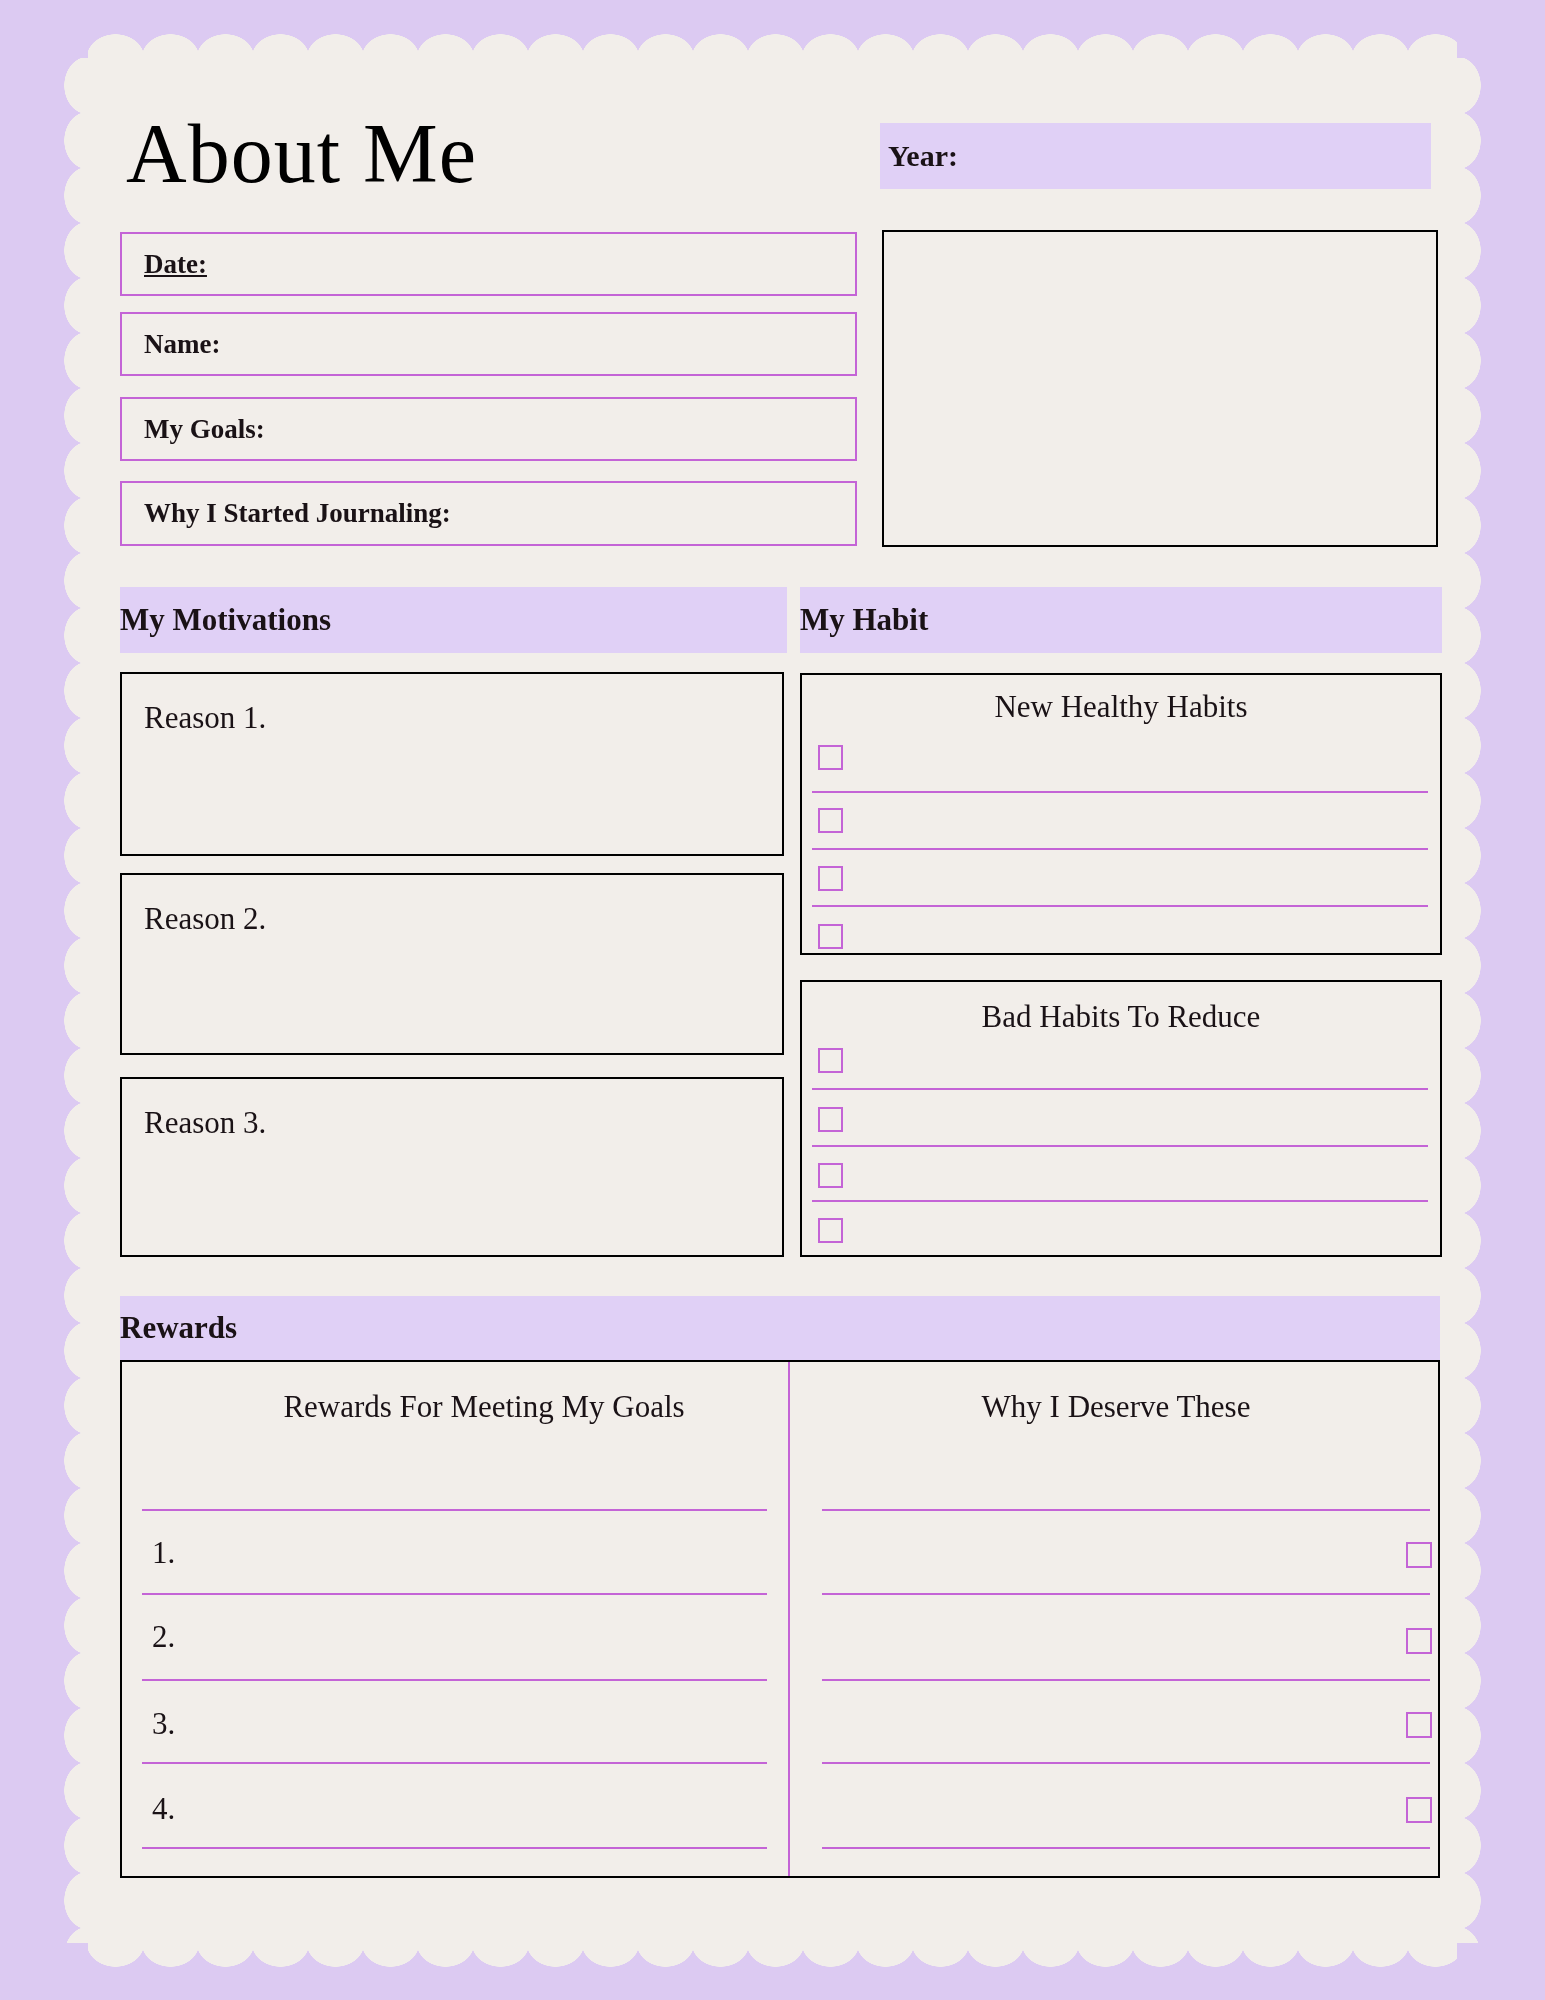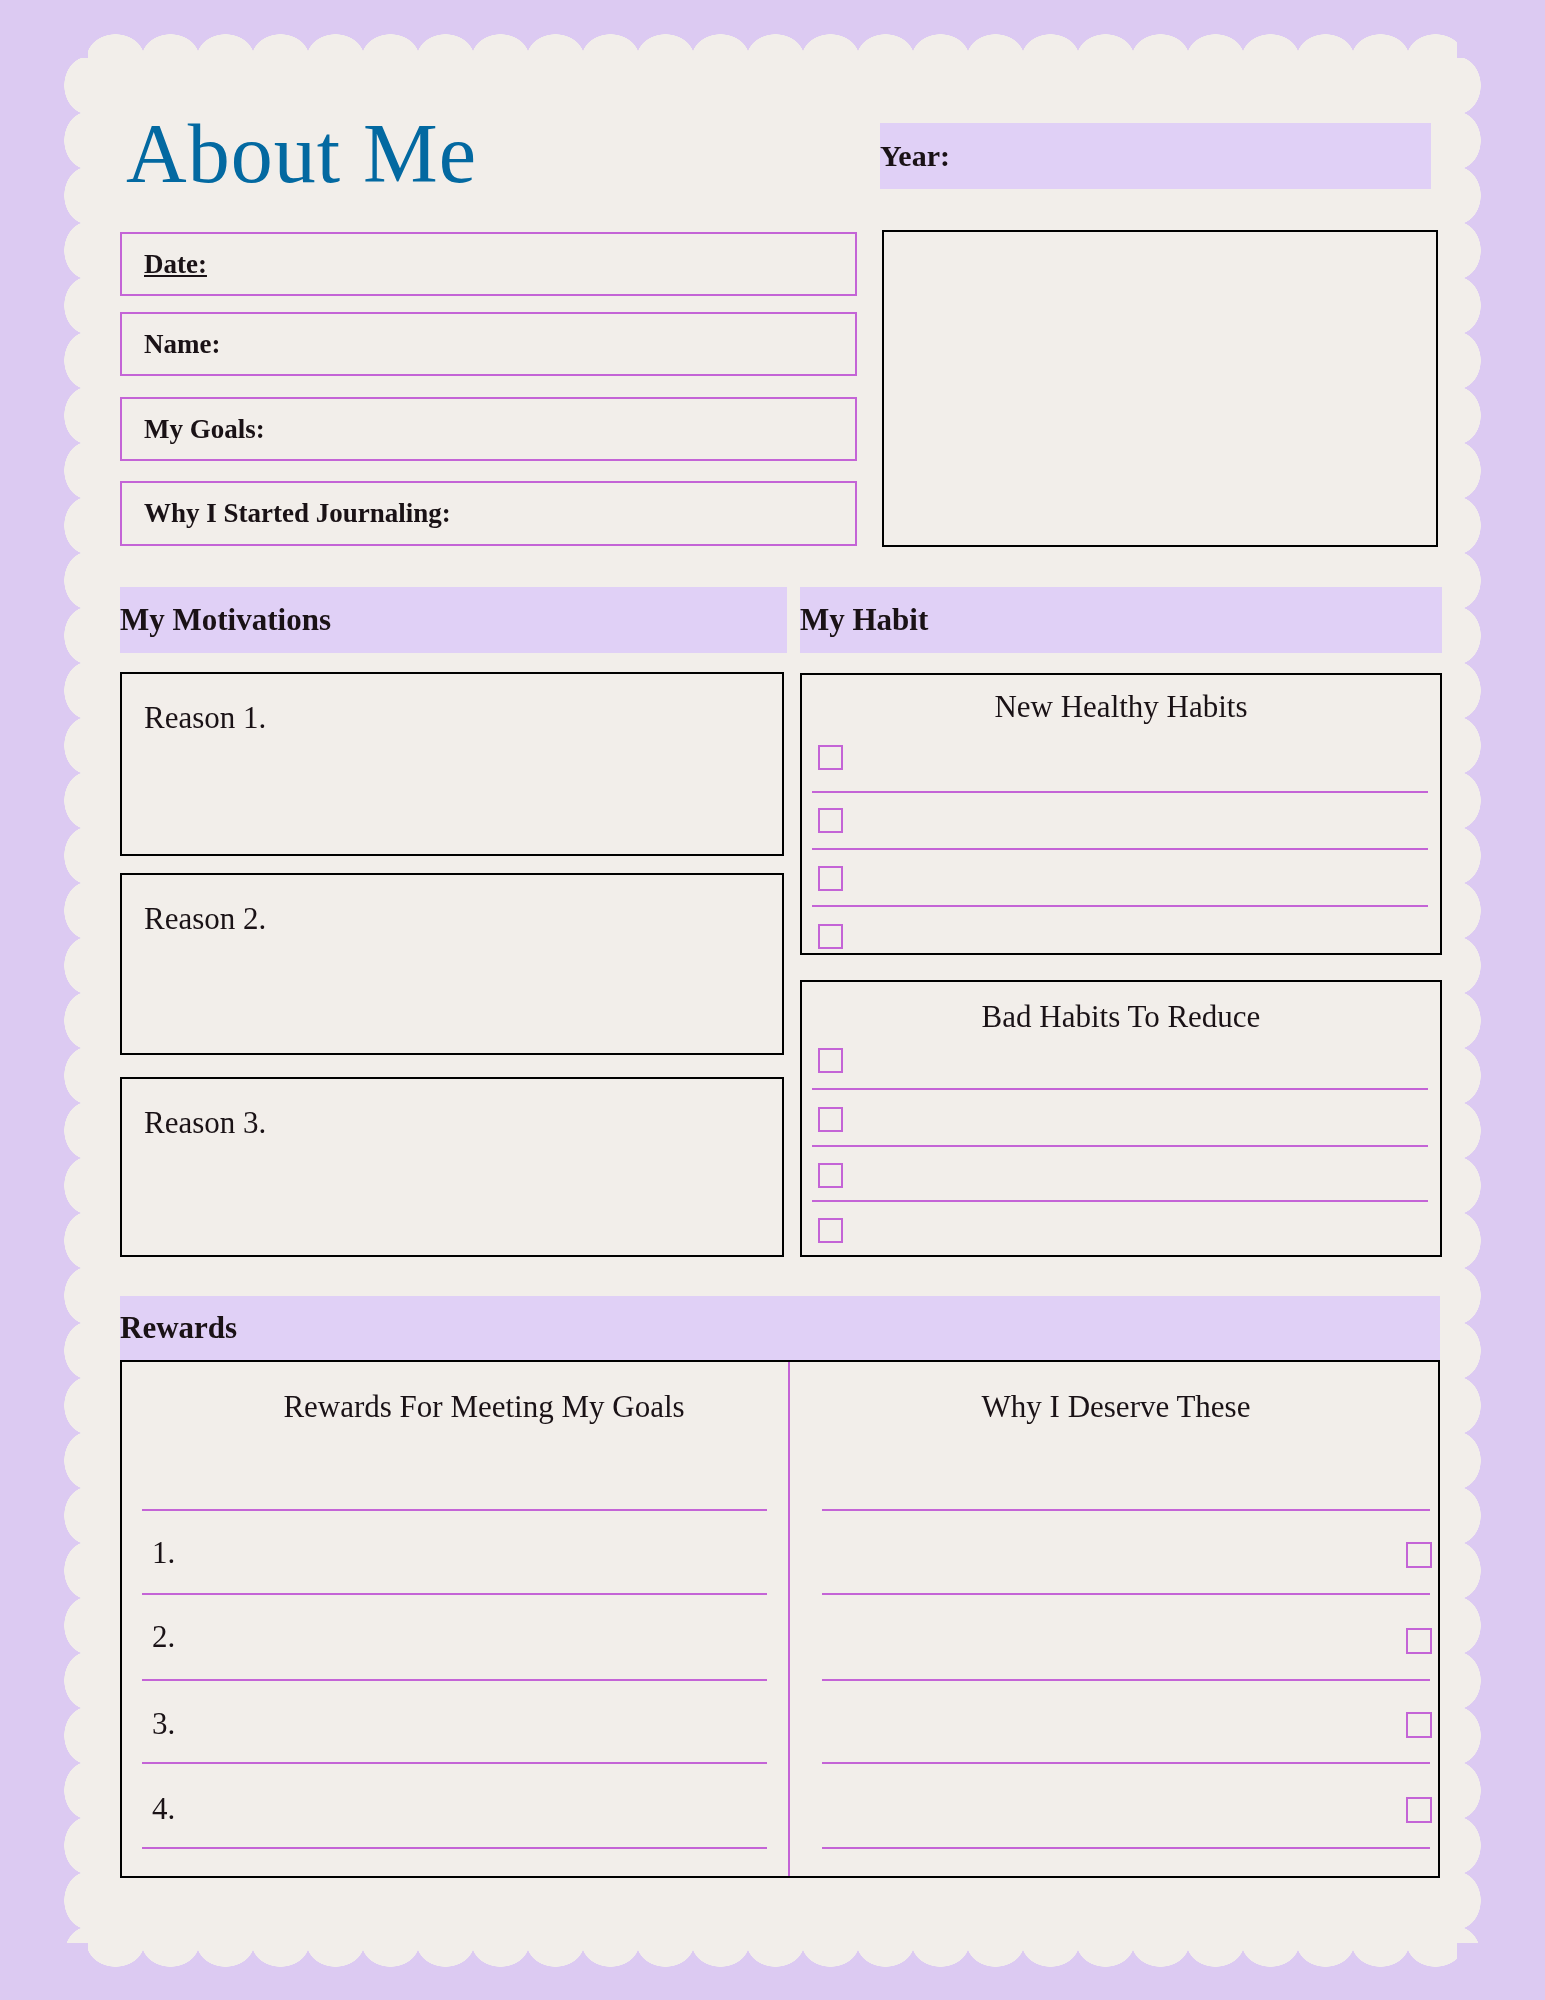--- a/index.html
+++ b/index.html
@@ -29,21 +29,21 @@
     background-image:radial-gradient(24px 29px at 100% 50%, #f2eeea 98%, rgba(0,0,0,0) 100%);
     background-size:24px 55px;background-repeat:repeat-y;
   }
   .scallop.right{
     left:1457px;top:58px;width:24px;height:1885px;
     background-image:radial-gradient(24px 29px at 0% 50%, #f2eeea 98%, rgba(0,0,0,0) 100%);
     background-size:24px 55px;background-repeat:repeat-y;
   }
   .abs{position:absolute;}
   .page-title{
-    left:126px;top:112px;font-size:84px;line-height:1;font-weight:400;color:#0369a1;
+    left:126px;top:112px;font-size:84px;line-height:1;font-weight:400;color:#000000;
     letter-spacing:1px;
   }
   .lav-bar{
     background:#e0d0f6;display:flex;align-items:center;
   }
   .lav-bar.center{justify-content:flex-start;}
   .bar-label{font-weight:700;font-size:30px;}
   .field-box{
     border:2px solid #c464d6;background:#f2eeea;display:flex;align-items:center;
     box-sizing:border-box;
@@ -65,21 +65,21 @@
 
 <div class="scallop top"></div>
 <div class="scallop bottom"></div>
 <div class="scallop left"></div>
 <div class="scallop right"></div>
 <div class="page-core"></div>
 
 <div class="abs page-title">About Me</div>
 
 <div class="abs lav-bar" style="left:880px;top:123px;width:551px;height:66px;">
-  <span class="bar-label" style="padding-left:0;font-family:Liberation Serif, serif;">Year:</span>
+  <span class="bar-label" style="padding-left:8px;font-family:Liberation Serif, serif;">Year:</span>
 </div>
 
 <div class="abs field-box" style="left:120px;top:232px;width:737px;height:64px;text-decoration:underline;">
   <span class="field-label">Date:</span>
 </div>
 <div class="abs field-box" style="left:120px;top:312px;width:737px;height:64px;">
   <span class="field-label">Name:</span>
 </div>
 <div class="abs field-box" style="left:120px;top:397px;width:737px;height:64px;">
   <span class="field-label">My Goals:</span>

